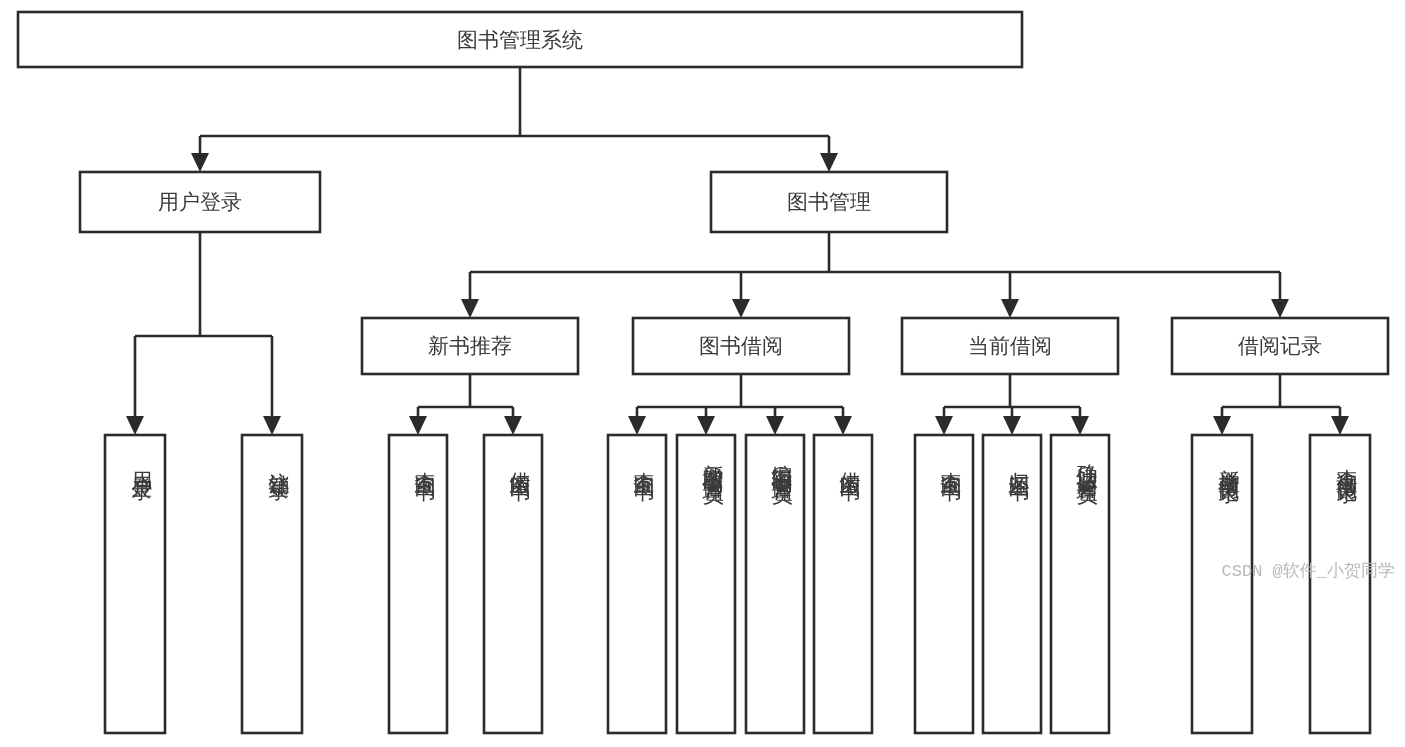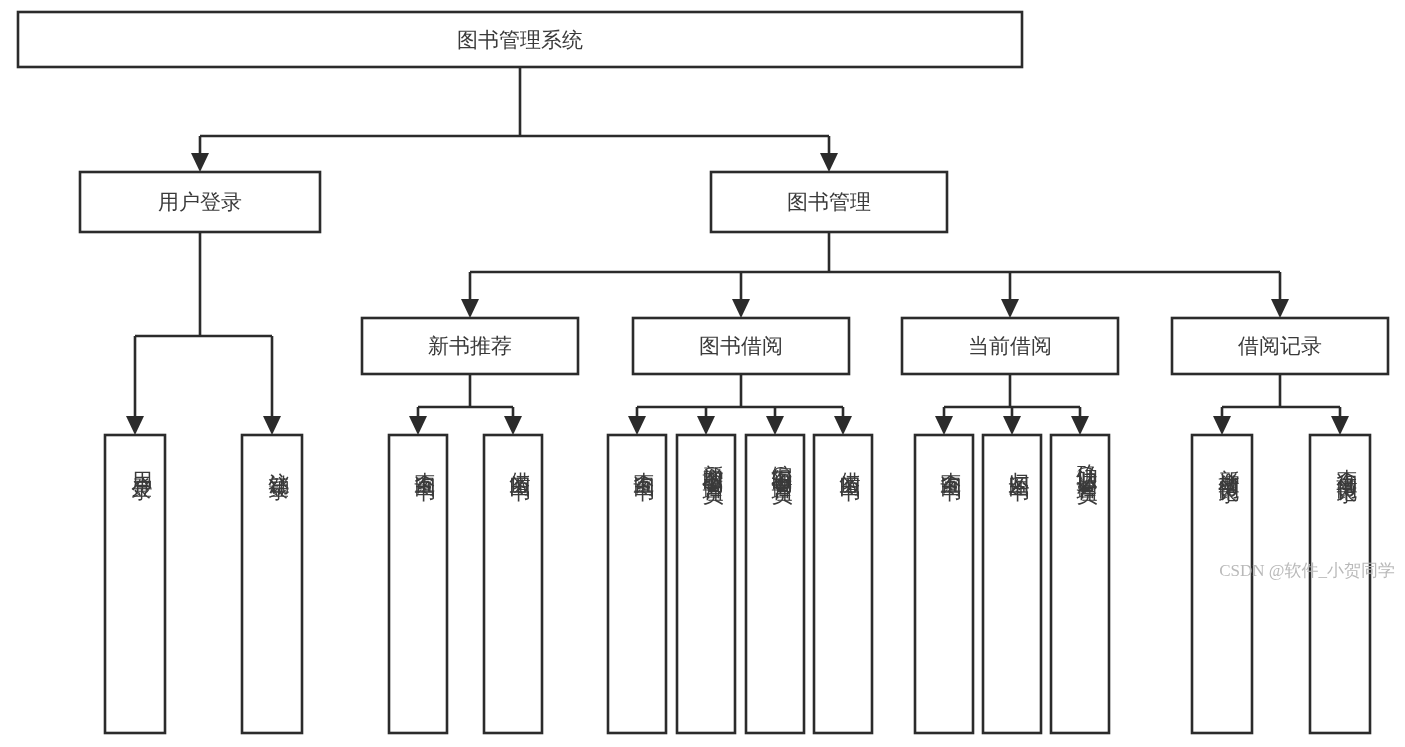--- a/index.html
+++ b/index.html
@@ -55,21 +55,21 @@
     fill: #3a3a3a;
     text-anchor: middle;
     writing-mode: vertical-rl;
     glyph-orientation-vertical: 0;
     letter-spacing: 3px;
   }
   .watermark {
     position: absolute;
     right: 10px;
     bottom: 6px;
-    font-family: Liberation Serif, serif;
+    font-family: Liberation Mono, monospace;
     font-size: 17px;
     color: #b9b9b9;
     white-space: nowrap;
     user-select: none;
   }
 </style>
 </head>
 <body>
 
 <div id="diagram-root">

